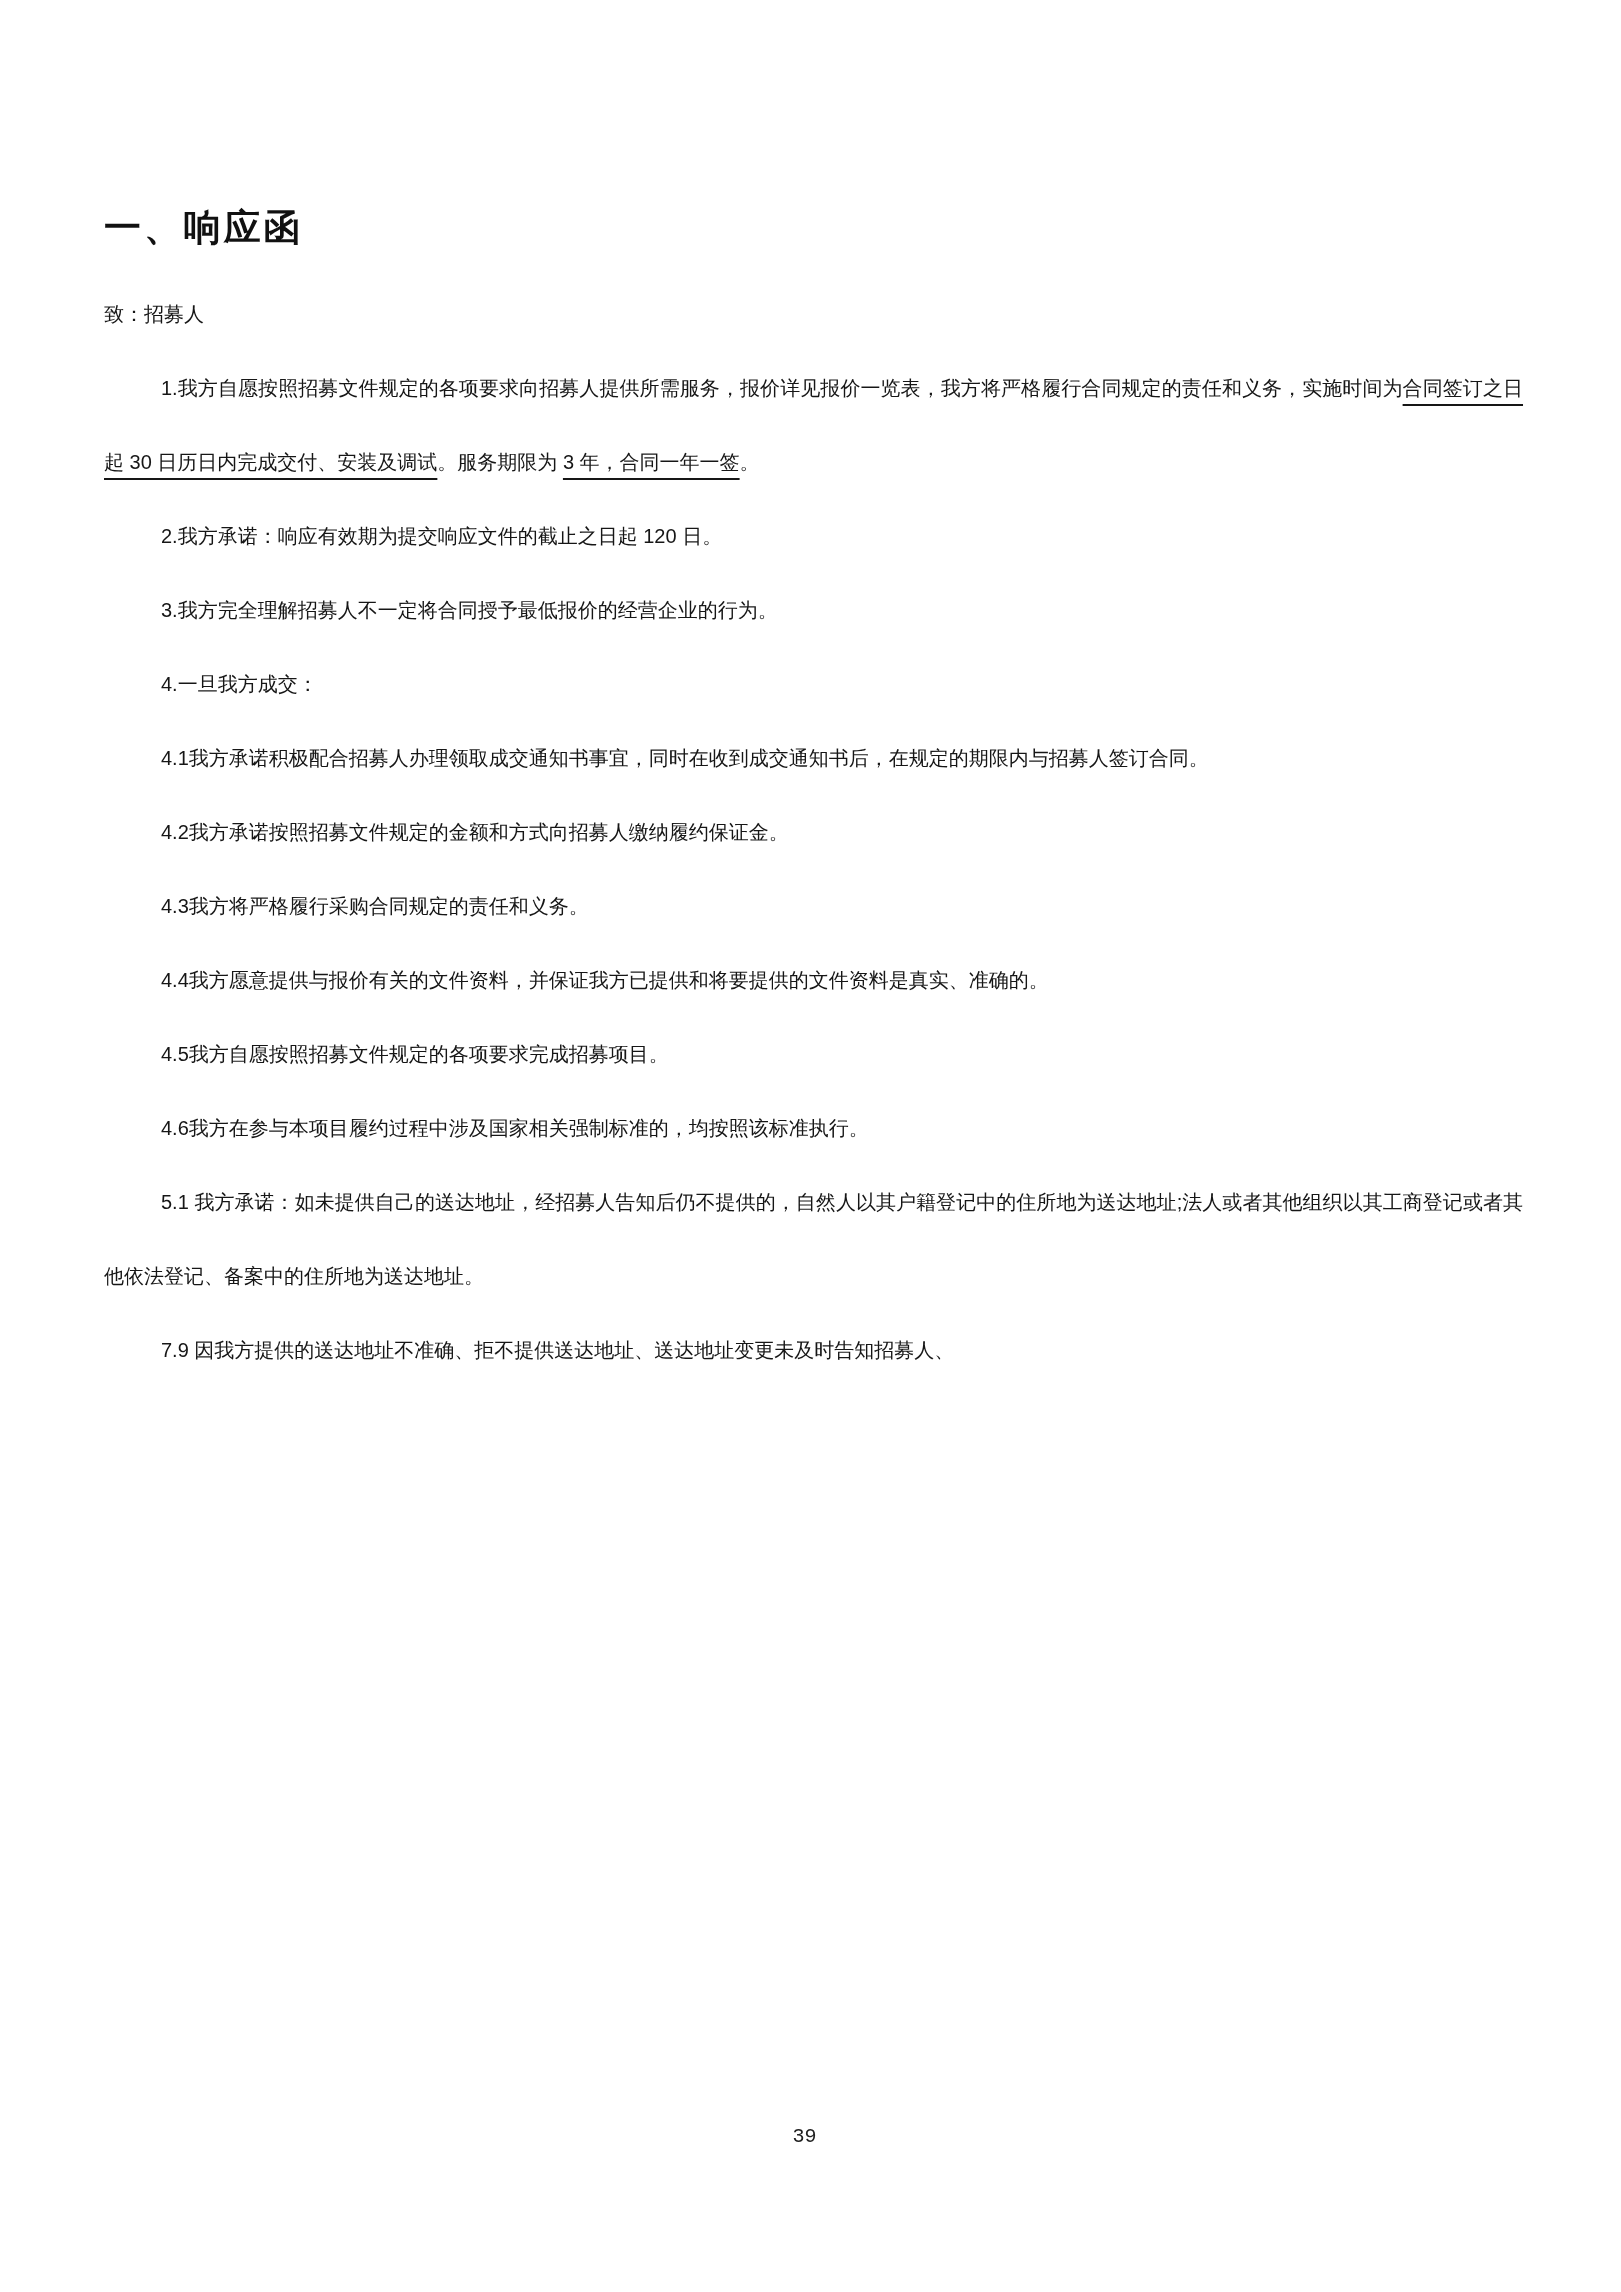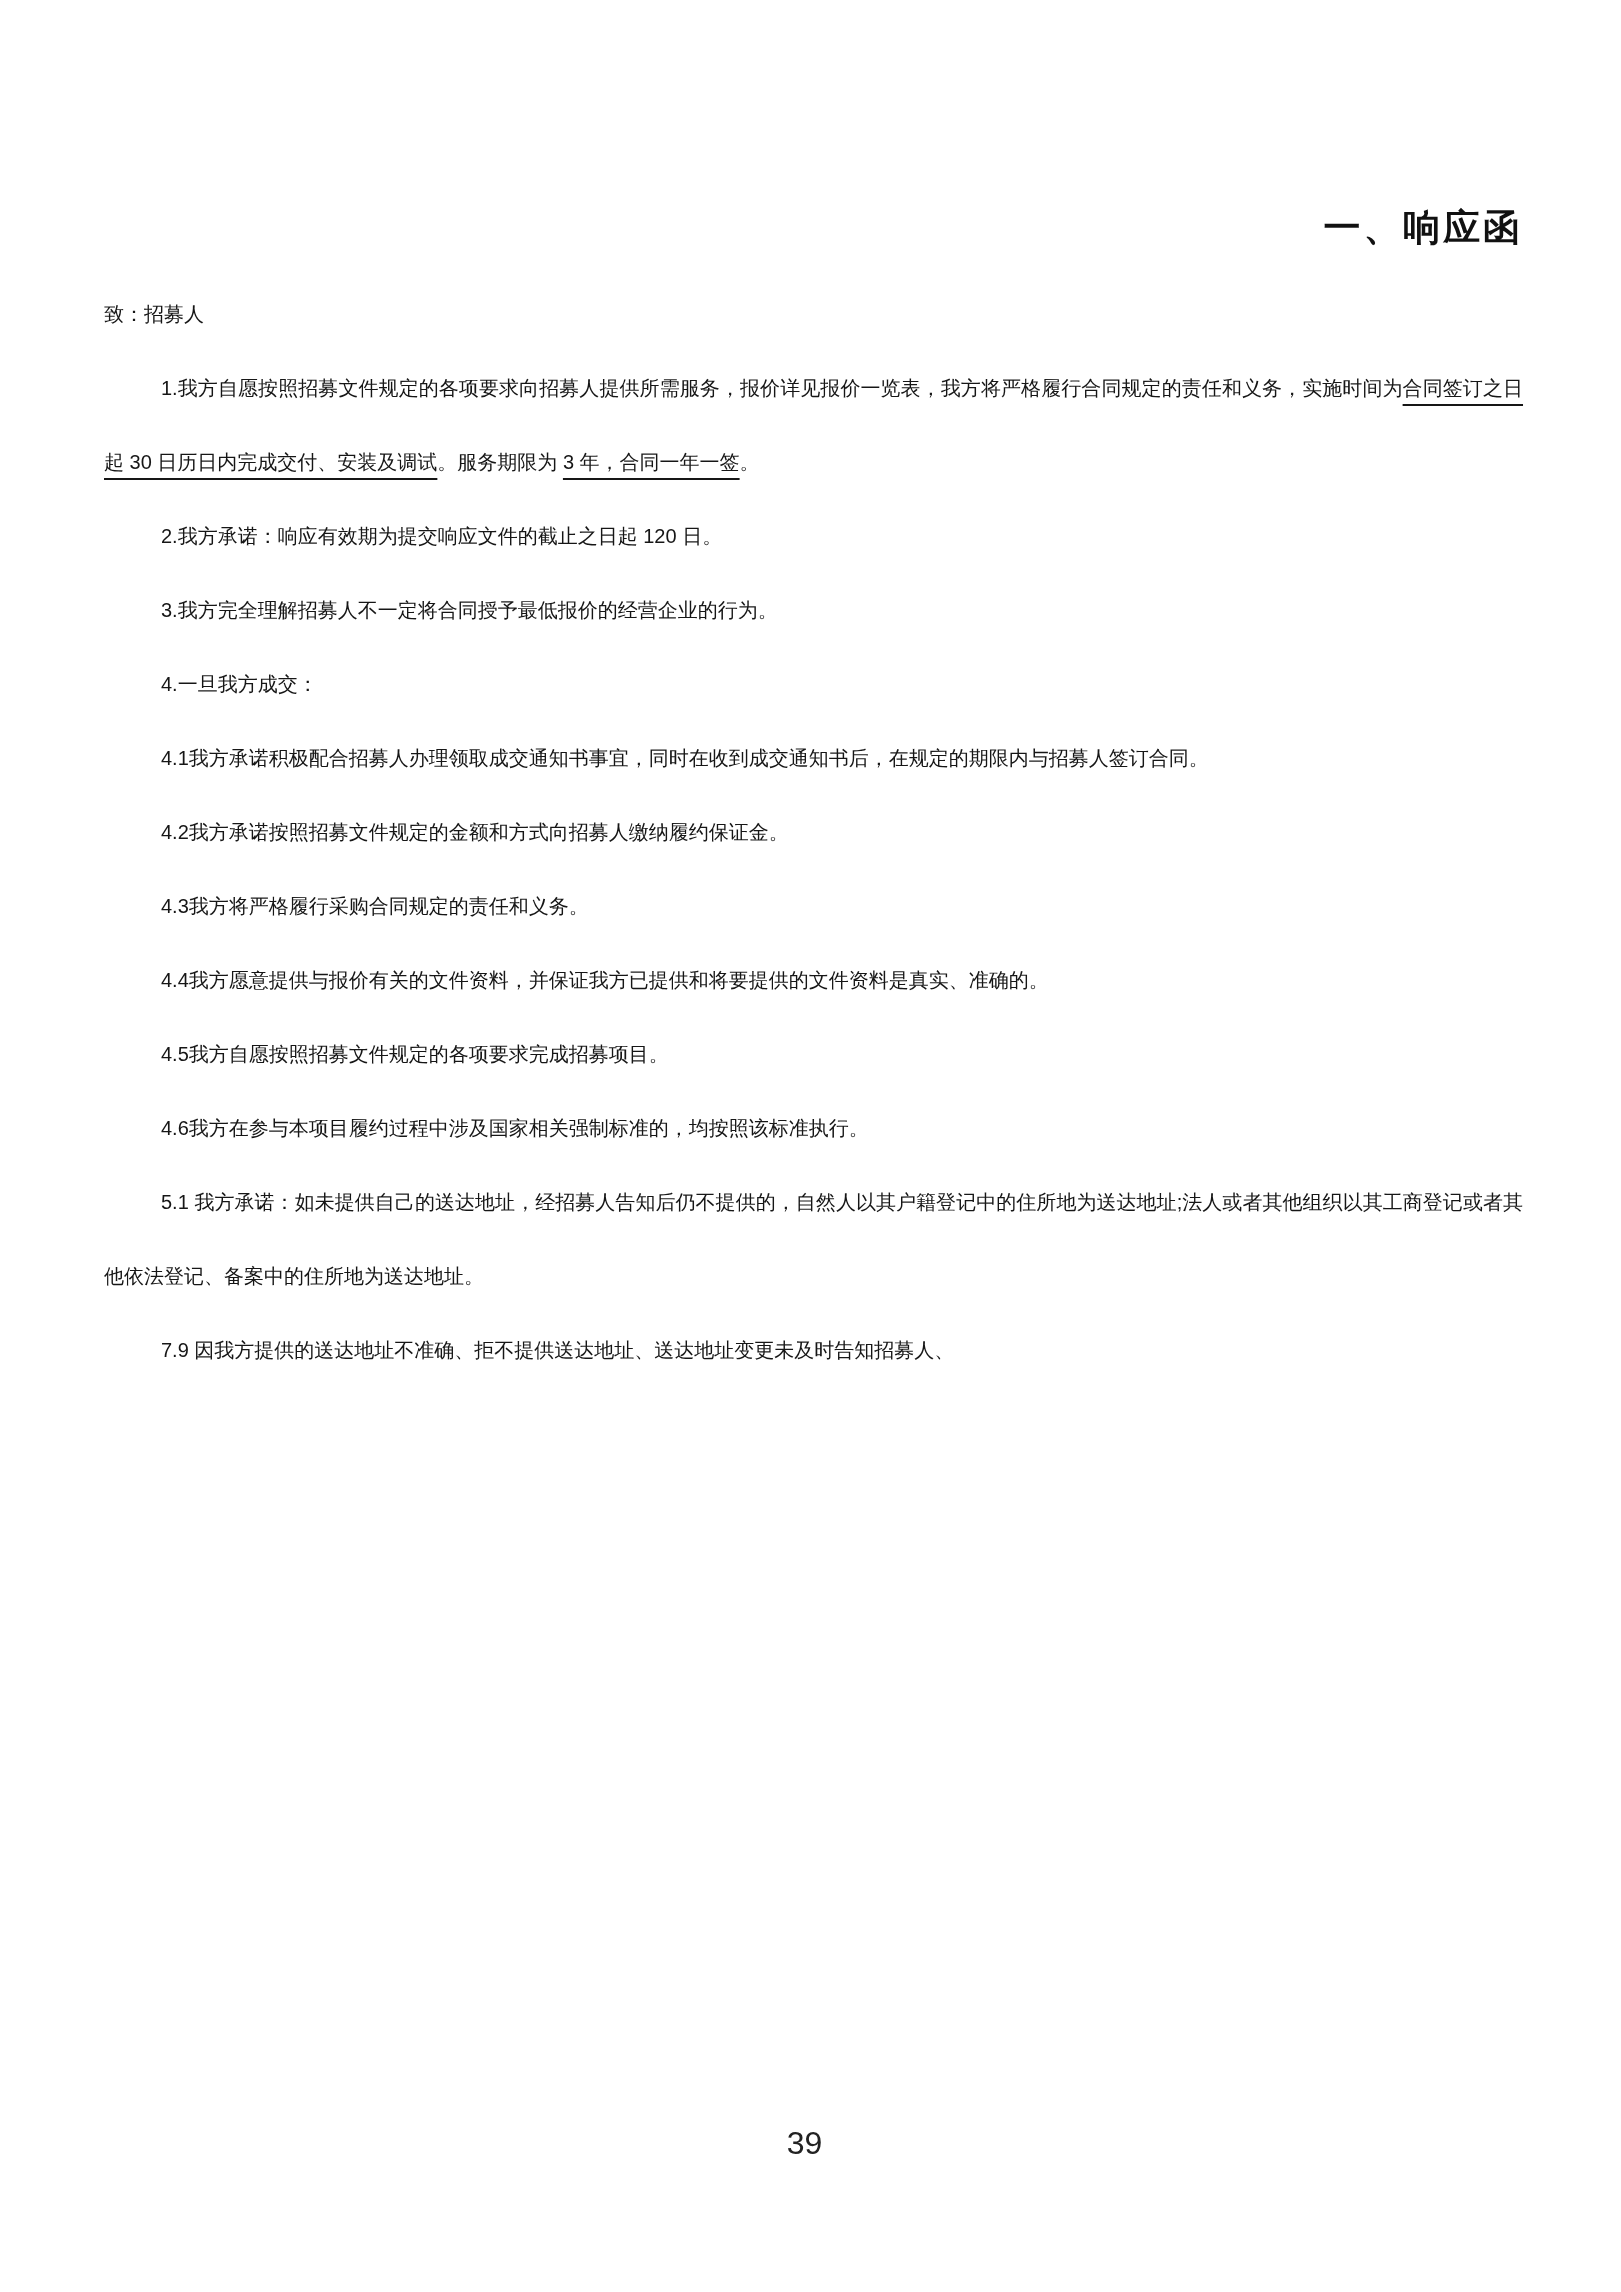--- a/index.html
+++ b/index.html
@@ -15,21 +15,21 @@
     overflow: hidden;
     box-sizing: border-box;
     padding: 202px 98px 0 104px;
     color: #161616;
   }
   .doc-title {
     font-family: "DejaVu Sans", "Liberation Sans", sans-serif;
     font-weight: bold;
     font-size: 37px;
     line-height: 51px;
-    text-align: right;
+    text-align: left;
     letter-spacing: 2.9px;
     margin: 0 0 23.5px 0;
     color: #111111;
   }
   .content {
     font-family: Liberation Sans, sans-serif;
     font-size: 20px;
     line-height: 74px;
     text-align: justify;
   }
@@ -50,22 +50,22 @@
     text-decoration: underline;
     text-decoration-thickness: 2px;
     text-underline-offset: 8.8px;
   }
   .footer {
     position: absolute;
     top: 2125px;
     left: 0;
     right: 12px;
     text-align: center;
-    font-family: Liberation Sans, sans-serif;
-    font-size: 32px;
+    font-family: Liberation Mono, monospace;
+    font-size: 20px;
     color: #222222;
   }
 </style>
 </head>
 <body>
 
 <div class="page">
   <h1 class="doc-title">一、响应函</h1>
 
   <div class="content">

